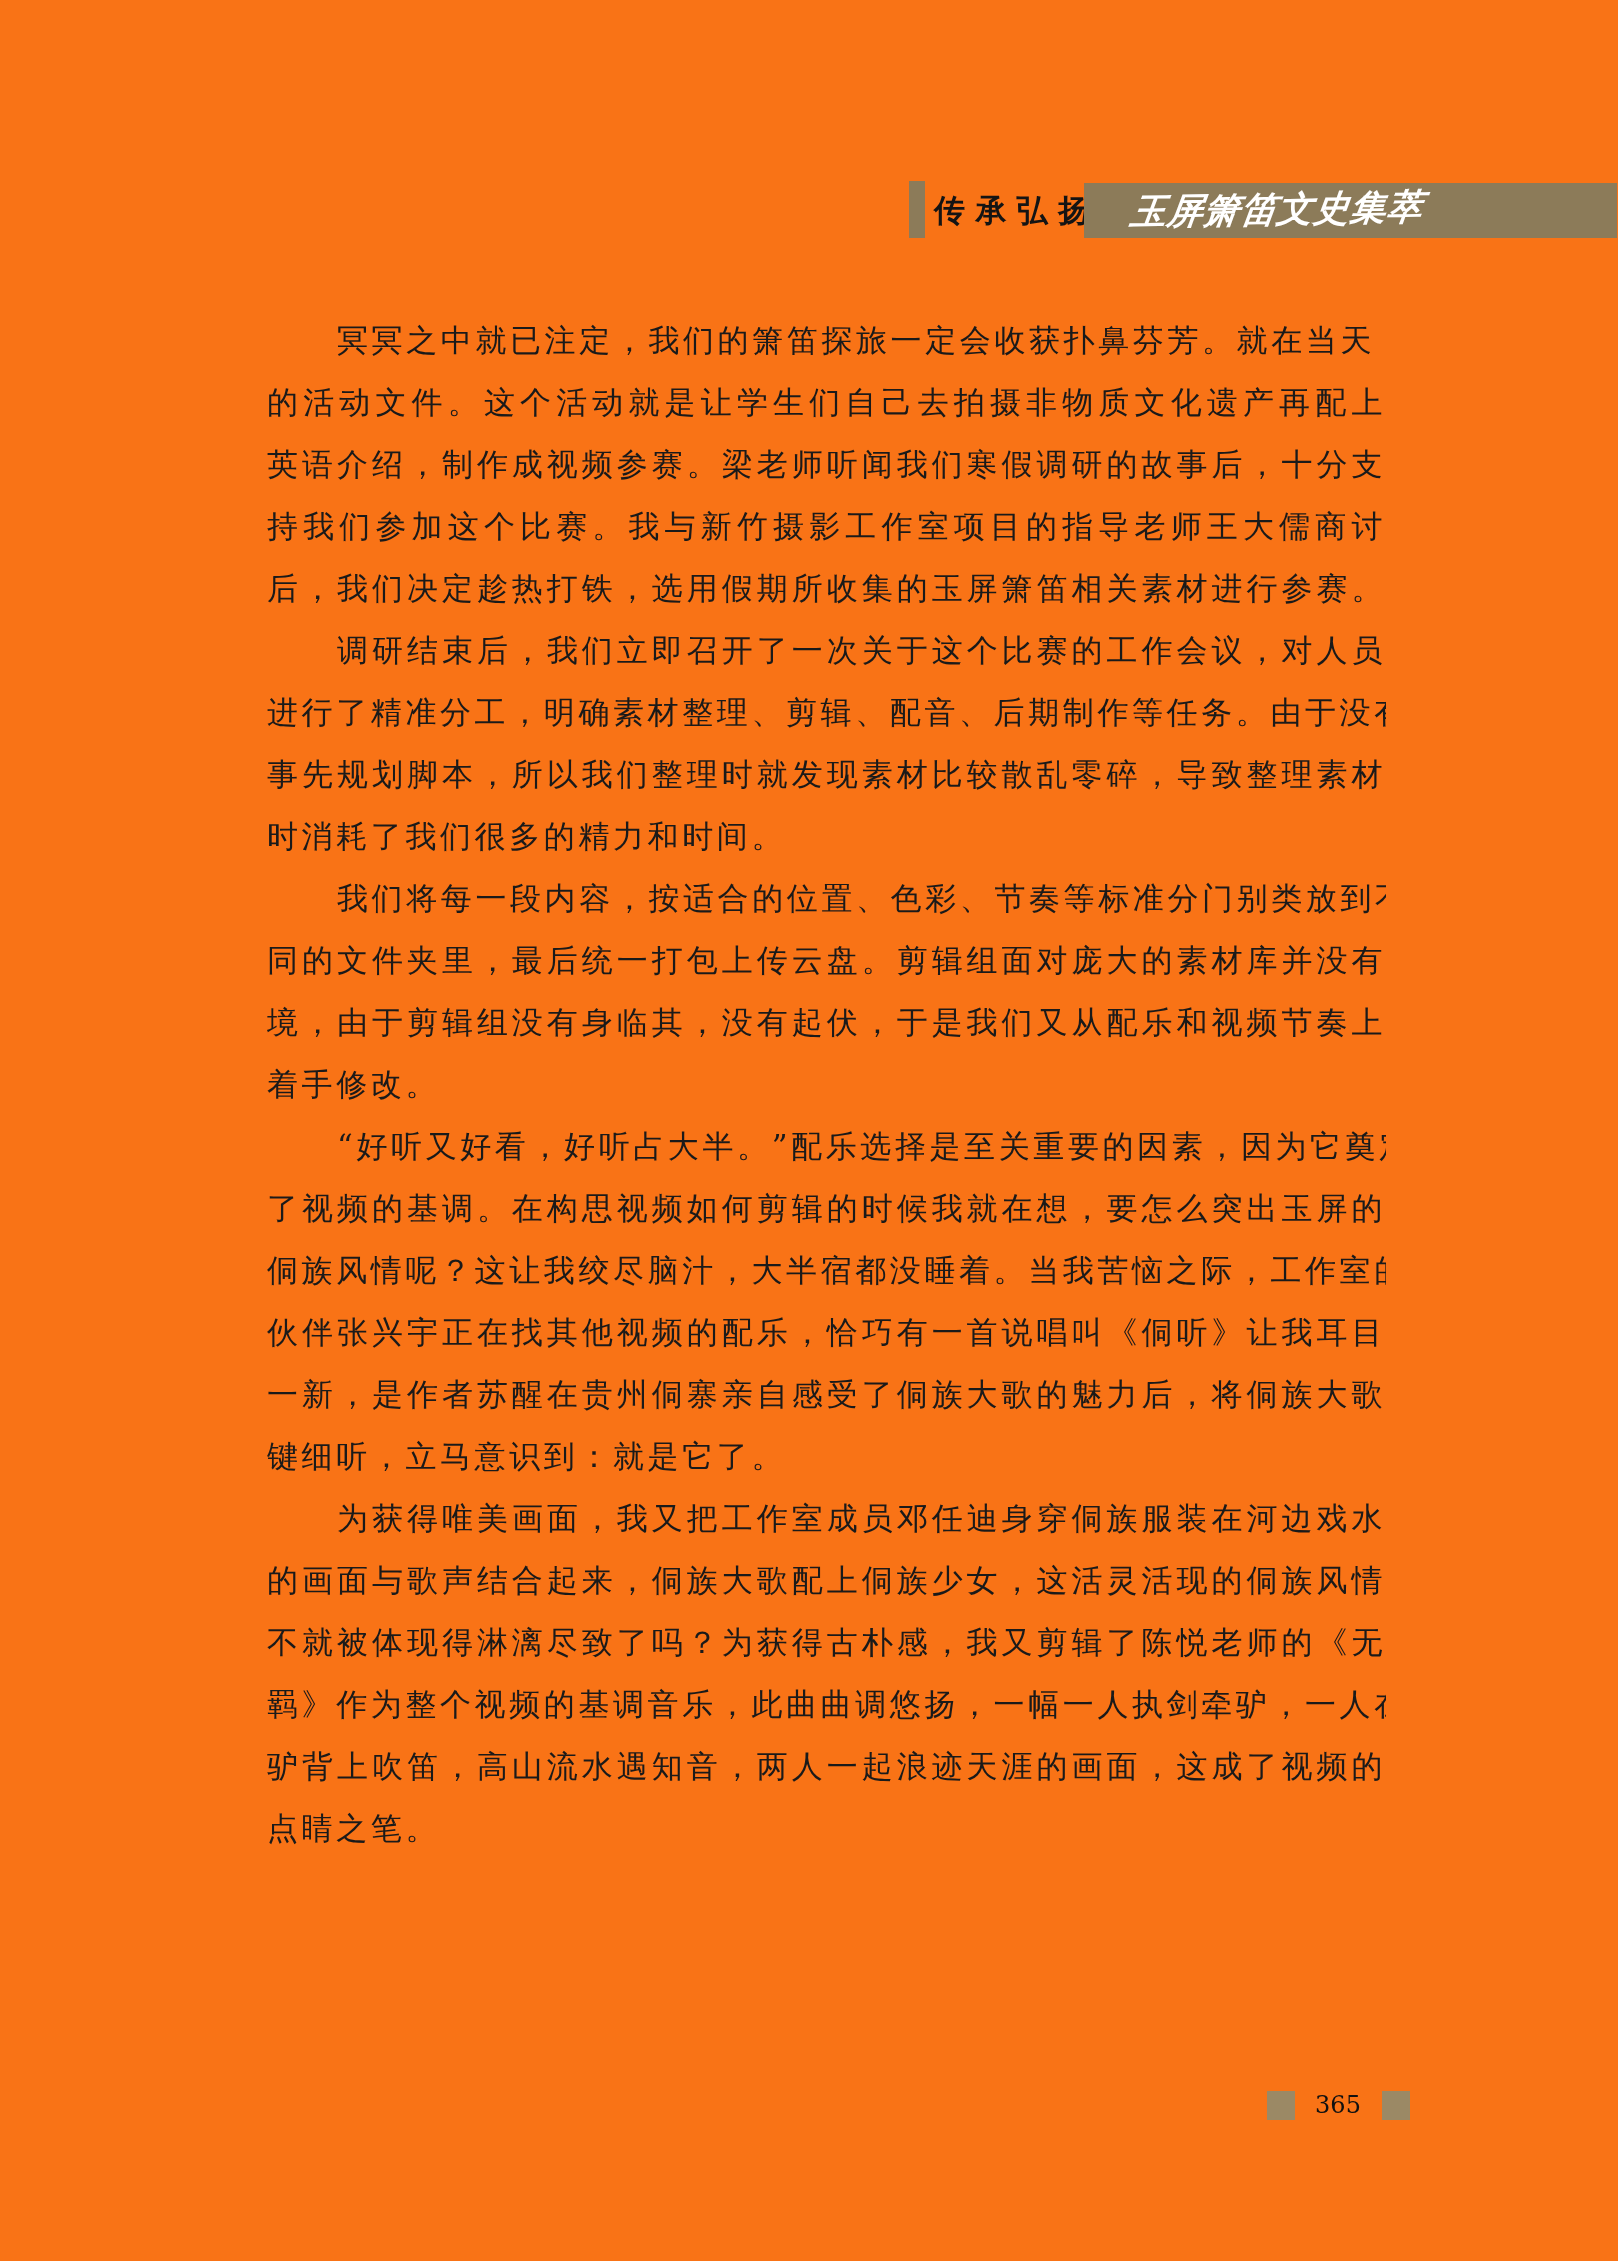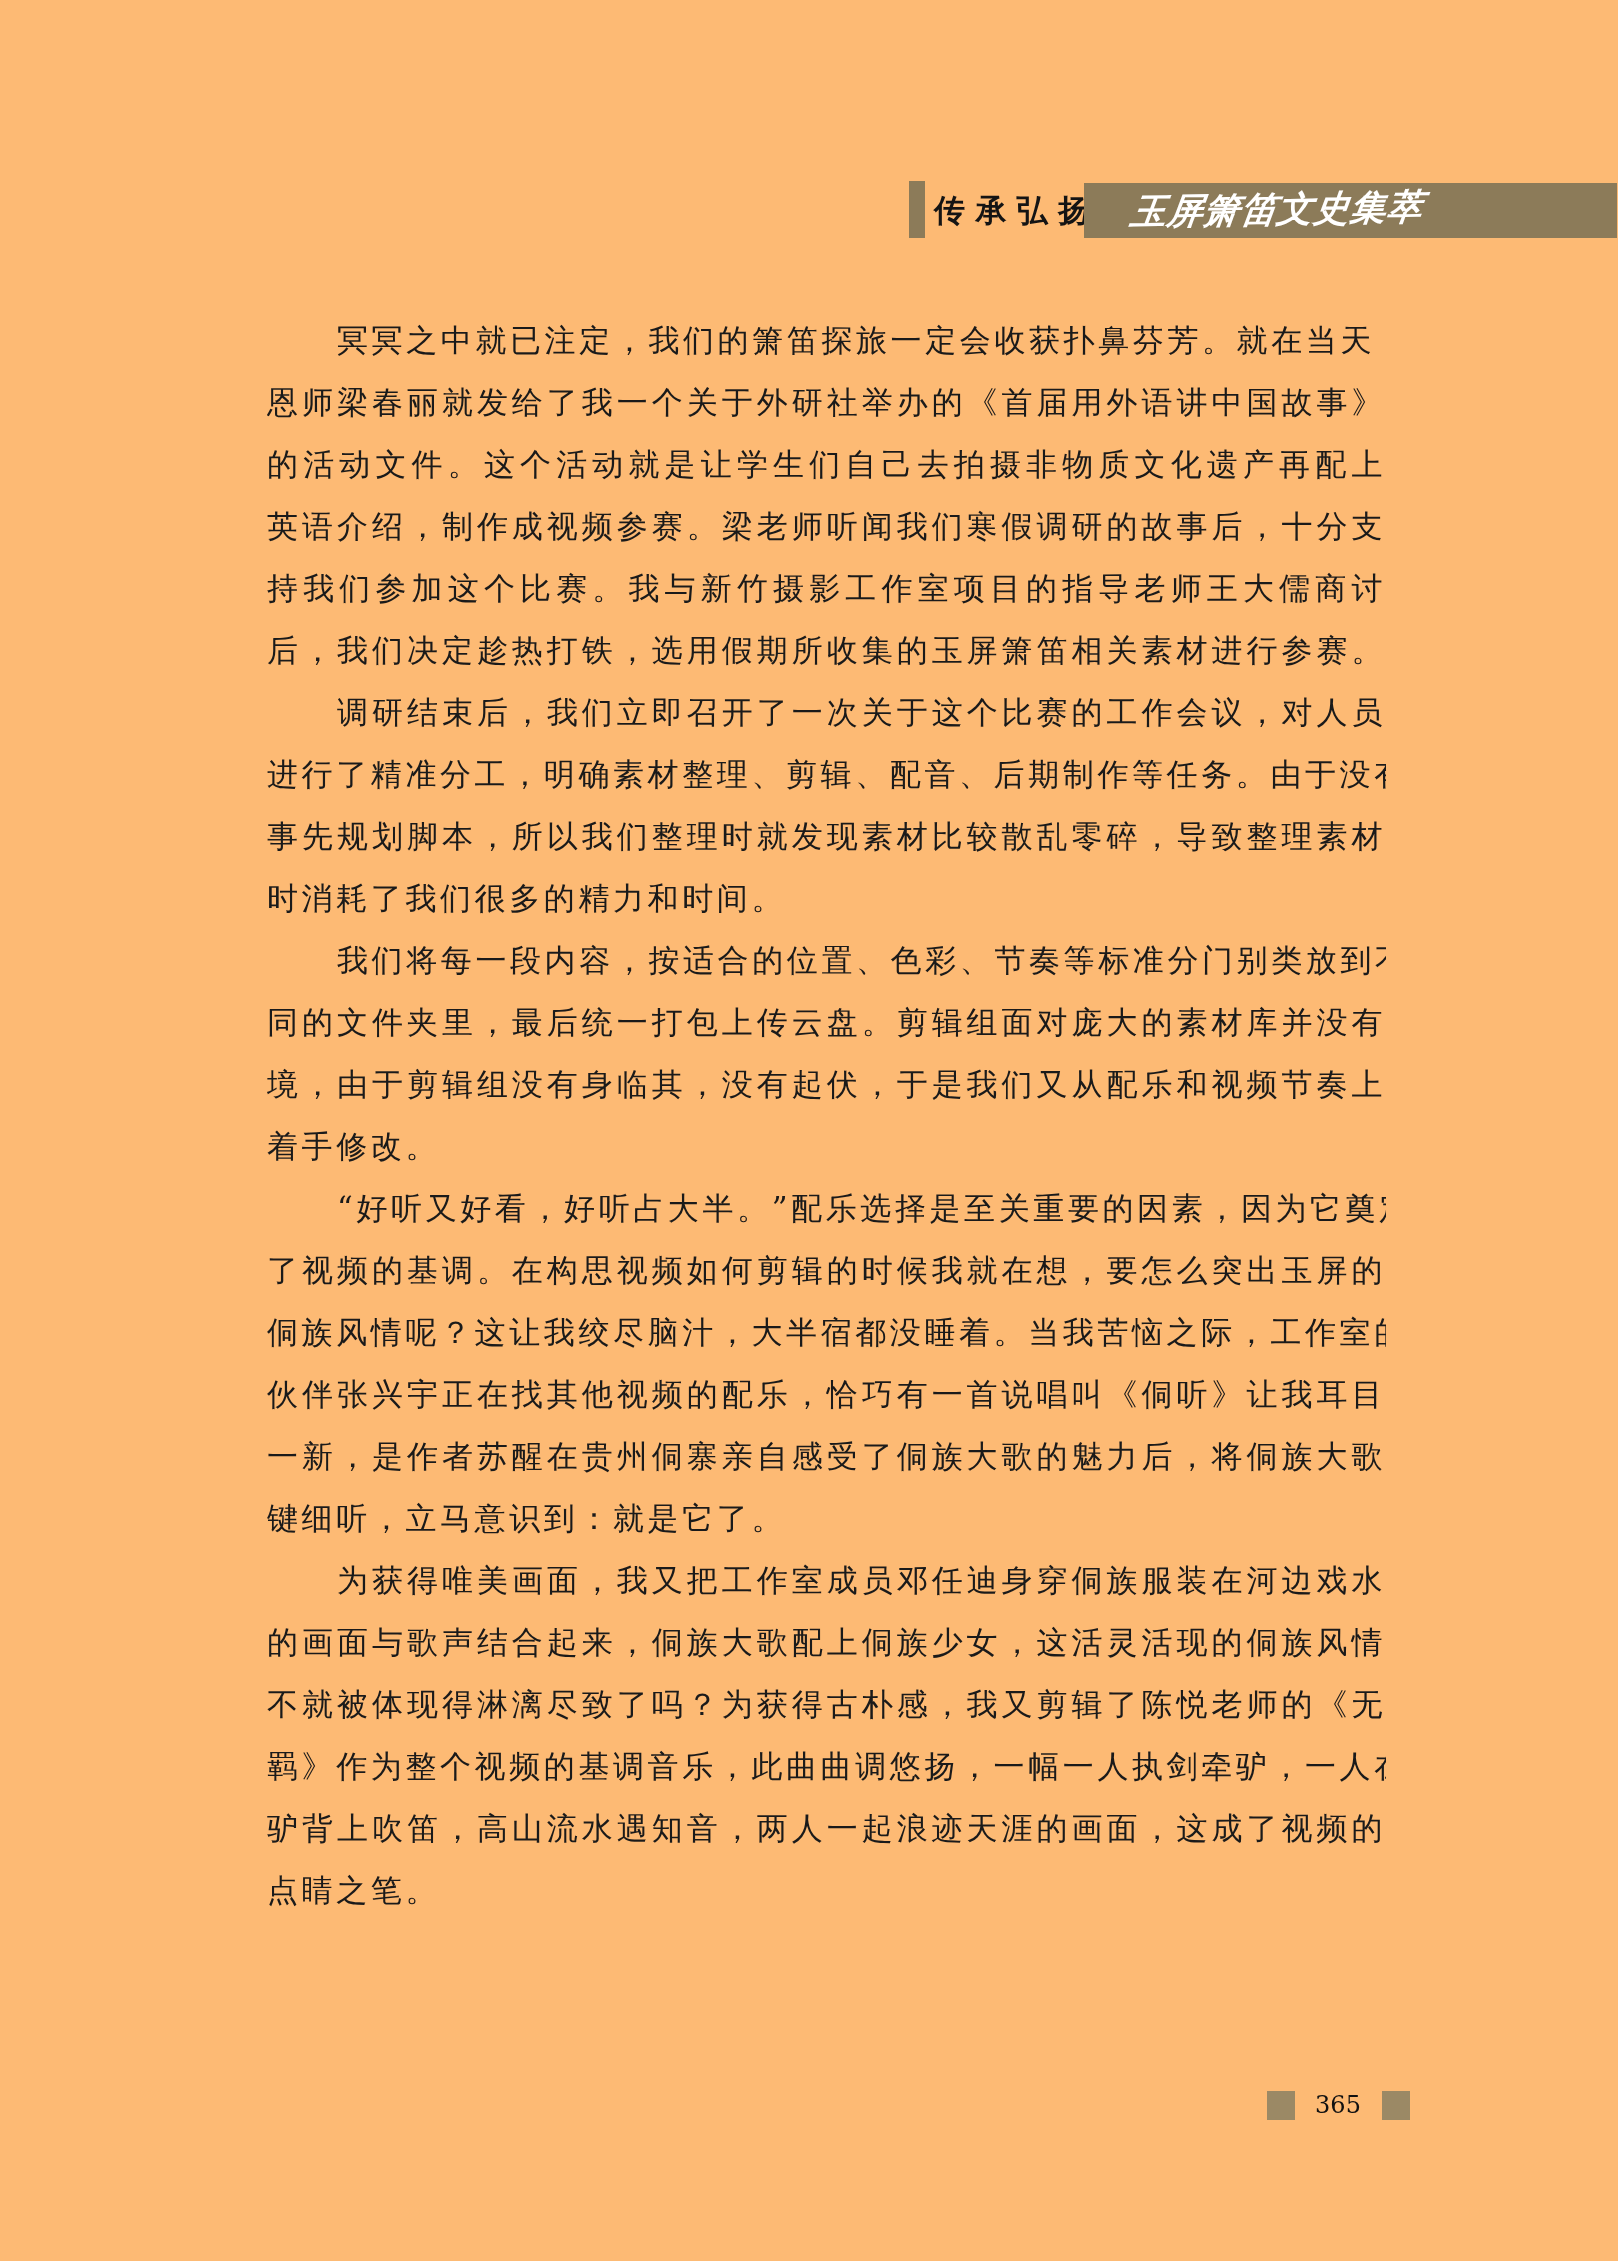--- a/index.html
+++ b/index.html
@@ -1,20 +1,20 @@
 <!DOCTYPE html>
 <html style="--band: #8c7b59; --square: #9b8965; --text: #1a1a1a;font-size:8.3px"><head>
 <meta charset="utf-8">
 <style>
   html, body { margin: 0; padding: 0; background: #e8e8e8; }
   #page {
     position: relative;
     width: 1619px;
     height: 2261px;
-    background: #fdba74;
+    background: #f97316;
     font-family: "DejaVu Serif", "Liberation Serif", serif;
     overflow: hidden;
   }
   
   .header-accent-bar {
     position: absolute;
     left: 909px; top: 181px;
     width: 16px; height: 57px;
     background: var(--band, #8c7b59);
   }
@@ -93,21 +93,20 @@
 
   <div class="header-section-label">传承弘扬</div>
 
   <div class="header-band">
     <span class="header-band-title">玉屏箫笛文史集萃</span>
   </div>
 
   <div class="body-text">
 
   <div class="line indent">冥冥之中就已注定，我们的箫笛探旅一定会收获扑鼻芬芳。就在当天，</div>
-      <div class="line">恩师梁春丽就发给了我一个关于外研社举办的《首届用外语讲中国故事》</div>
       <div class="line">的活动文件。这个活动就是让学生们自己去拍摄非物质文化遗产再配上</div>
       <div class="line">英语介绍，制作成视频参赛。梁老师听闻我们寒假调研的故事后，十分支</div>
       <div class="line">持我们参加这个比赛。我与新竹摄影工作室项目的指导老师王大儒商讨</div>
       <div class="line">后，我们决定趁热打铁，选用假期所收集的玉屏箫笛相关素材进行参赛。</div>
       <div class="line indent">调研结束后，我们立即召开了一次关于这个比赛的工作会议，对人员</div>
       <div class="line">进行了精准分工，明确素材整理、剪辑、配音、后期制作等任务。由于没有</div>
       <div class="line">事先规划脚本，所以我们整理时就发现素材比较散乱零碎，导致整理素材</div>
       <div class="line short">时消耗了我们很多的精力和时间。</div>
       <div class="line indent">我们将每一段内容，按适合的位置、色彩、节奏等标准分门别类放到不</div>
       <div class="line">同的文件夹里，最后统一打包上传云盘。剪辑组面对庞大的素材库并没有</div>

